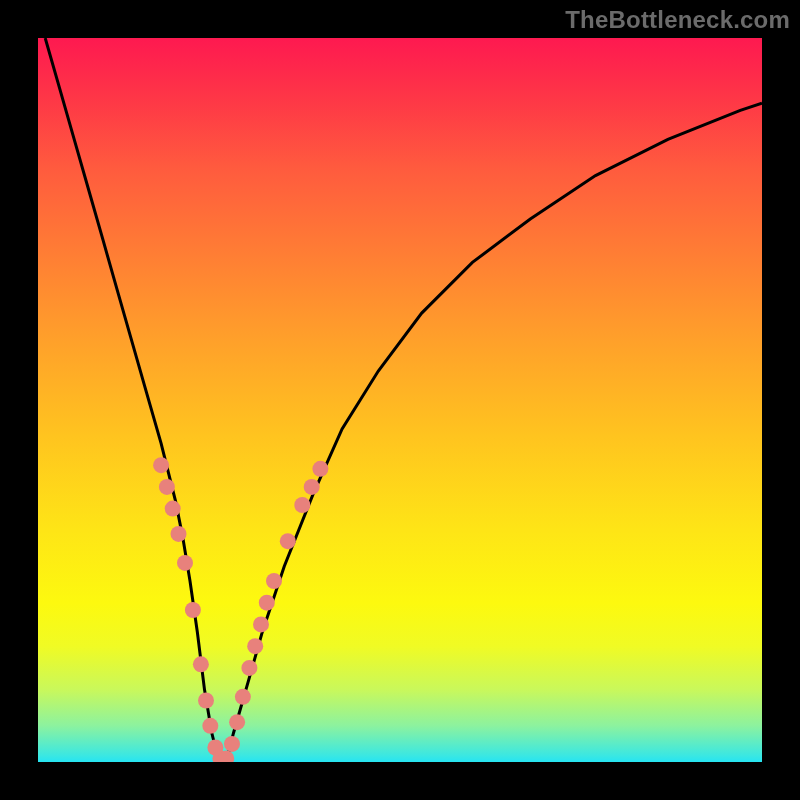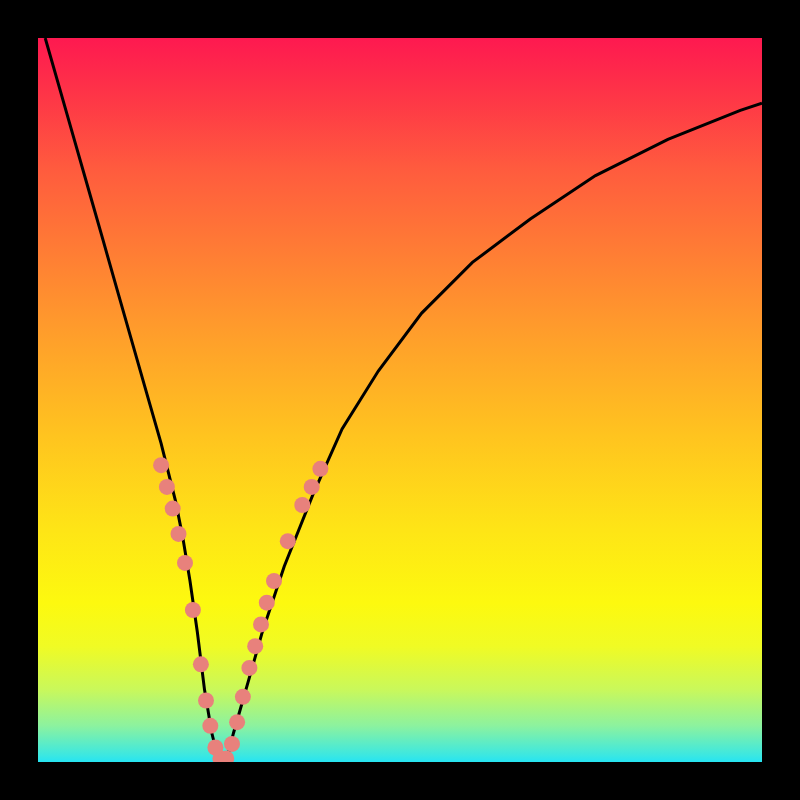--- a/index.html
+++ b/index.html
@@ -63,20 +63,21 @@
     stroke-width: 3;
   }
   .dot {
     fill: #e8817c;
   }
 </style>
 </head>
 <body>
 
 <div class="frame">
+  <div class="watermark">TheBottleneck.com</div>
   <div class="plot">
     <svg class="curve" viewBox="0 0 724 724" preserveAspectRatio="none">
       <path id="curve-path" d="M7.2 0.0 L21.7 50.7 L36.2 101.4 L50.7 152.0 L65.2 202.7 L79.6 253.4 L94.1 304.1 L108.6 354.8 L123.1 405.4 L137.6 463.4 L144.8 499.6 L152.0 543.0 L159.3 593.7 L166.5 651.6 L173.8 695.0 L181.0 724.0 L188.2 724.0 L195.5 695.0 L210.0 644.4 L224.4 593.7 L246.2 528.5 L275.1 456.1 L304.1 391.0 L340.3 333.0 L383.7 275.1 L434.4 224.4 L492.3 181.0 L557.5 137.6 L629.9 101.4 L702.3 72.4 L724.0 65.2"></path>
       <g id="markers-group">
           <circle cx="123.1" cy="427.2" r="8" class="dot"></circle>
           <circle cx="128.9" cy="448.9" r="8" class="dot"></circle>
           <circle cx="134.7" cy="470.6" r="8" class="dot"></circle>
           <circle cx="140.5" cy="495.9" r="8" class="dot"></circle>
           <circle cx="147.0" cy="524.9" r="8" class="dot"></circle>
           <circle cx="154.9" cy="572.0" r="8" class="dot"></circle>

